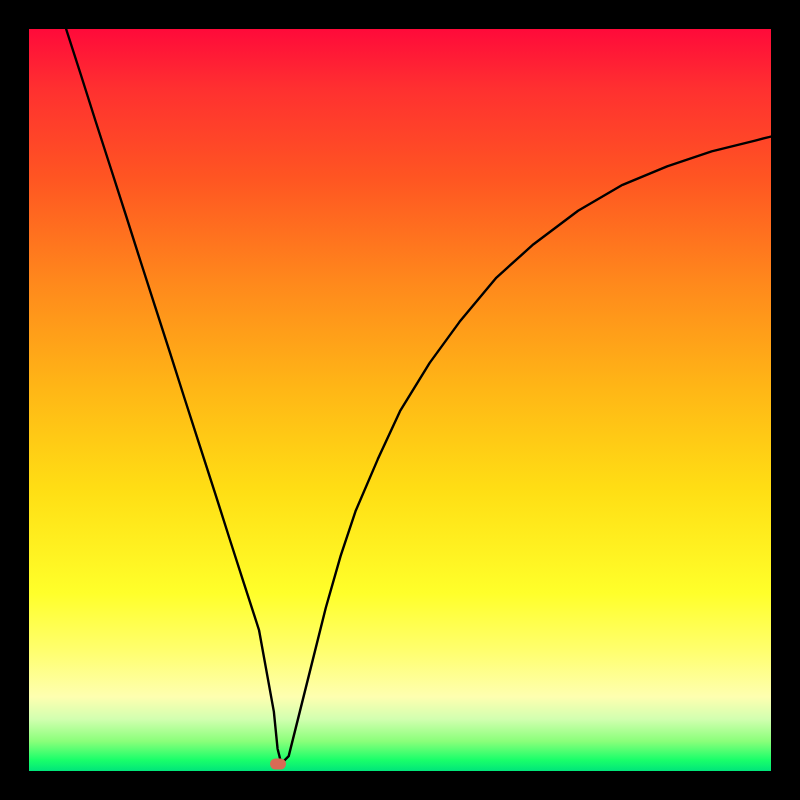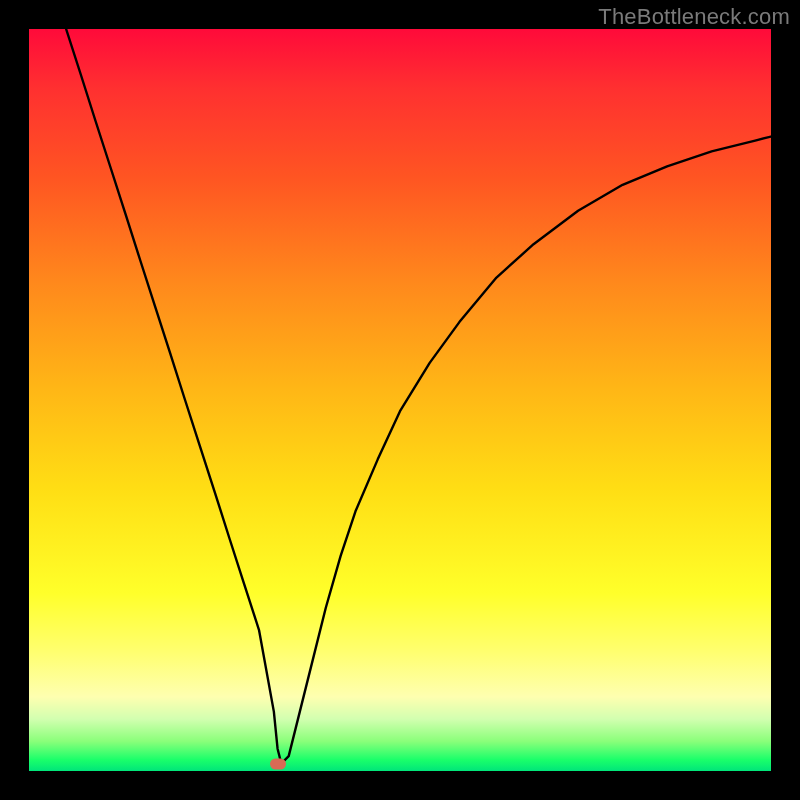--- a/index.html
+++ b/index.html
@@ -64,21 +64,20 @@
     height: 11px;
     background: #d96a55;
     border-radius: 6px;
     transform: translate(-50%, -50%);
   }
 </style>
 </head>
 <body>
 
 <div class="frame">
-  <div class="watermark">TheBottleneck.com</div>
 
   <div class="plot-area">
     <svg class="curve" viewBox="0 0 742 742" preserveAspectRatio="none">
       <path id="curve-path" fill="none" stroke="#000" stroke-width="2.4" stroke-linecap="round" stroke-linejoin="round" d="M37.10 0.00 L51.94 46.00 L66.78 92.75 L81.62 138.75 L96.46 184.76 L111.30 231.50 L126.14 277.51 L140.98 323.51 L155.82 370.26 L170.66 416.26 L185.50 462.27 L200.34 509.01 L215.18 555.02 L230.02 601.02 L244.86 682.64 L248.57 719.74 L252.28 734.58 L259.70 727.16 L270.83 682.64 L281.96 638.12 L296.80 578.76 L311.64 526.82 L326.48 482.30 L348.74 430.36 L371.00 382.13 L400.68 333.90 L430.36 293.09 L467.46 248.57 L504.56 215.18 L549.08 181.79 L593.60 155.82 L638.12 137.27 L682.64 122.43 L727.16 111.30 L742.00 107.59"></path>
     </svg>
     <div id="marker" class="marker" style="left: 248.57px; top: 734.58px; background: rgb(217, 106, 85);"></div>
   </div>
 </div>
 
 </body></html>

